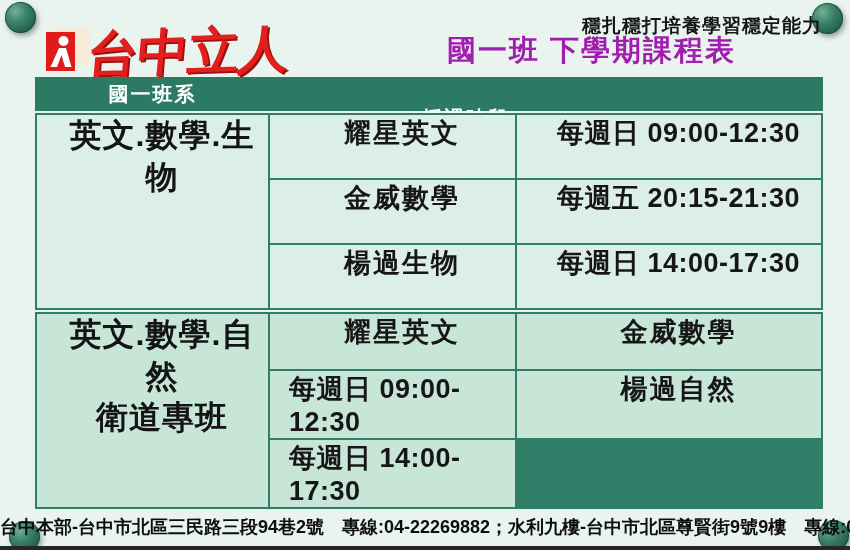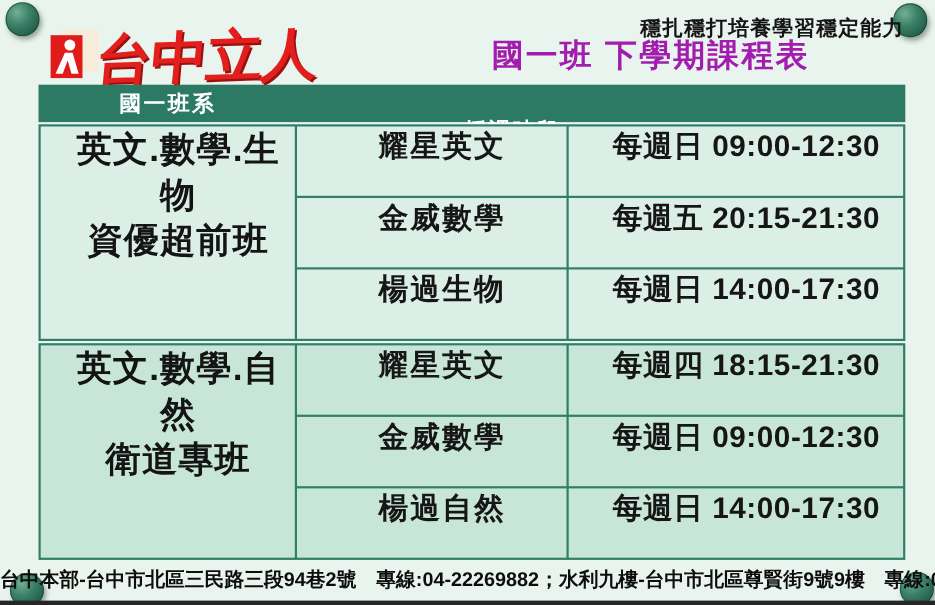--- a/index.html
+++ b/index.html
@@ -97,21 +97,20 @@
 <div class="main-title">國一班 下學期課程表</div>
 
 <div class="tbl-header">
   <div class="hcell hc1">國一班系</div>
   <div class="hcell hc3">授課時段</div>
 </div>
 
 <div class="band band1">
   <div class="cell span3">
     <div class="class-label">英文.數學.生物</div>
-    <div class="class-label">資優超前班</div>
   </div>
   <div class="cell">
       <span class="teacher">耀星英文</span>
     </div>
   <div class="cell">
       <span class="time">每週日 09:00-12:30</span>
     </div>
   <div class="cell">
       <span class="teacher">金威數學</span>
     </div>
@@ -128,23 +127,20 @@
 
 <div class="band band2">
   <div class="cell span3">
     <div class="class-label">英文.數學.自然</div>
     <div class="class-label">衛道專班</div>
   </div>
   <div class="cell">
       <span class="teacher">耀星英文</span>
     </div>
   <div class="cell">
-      <span class="time">每週四 18:15-21:30</span>
-    </div>
-  <div class="cell">
       <span class="teacher">金威數學</span>
     </div>
   <div class="cell">
       <span class="time">每週日 09:00-12:30</span>
     </div>
   <div class="cell">
       <span class="teacher">楊過自然</span>
     </div>
   <div class="cell">
       <span class="time">每週日 14:00-17:30</span>

